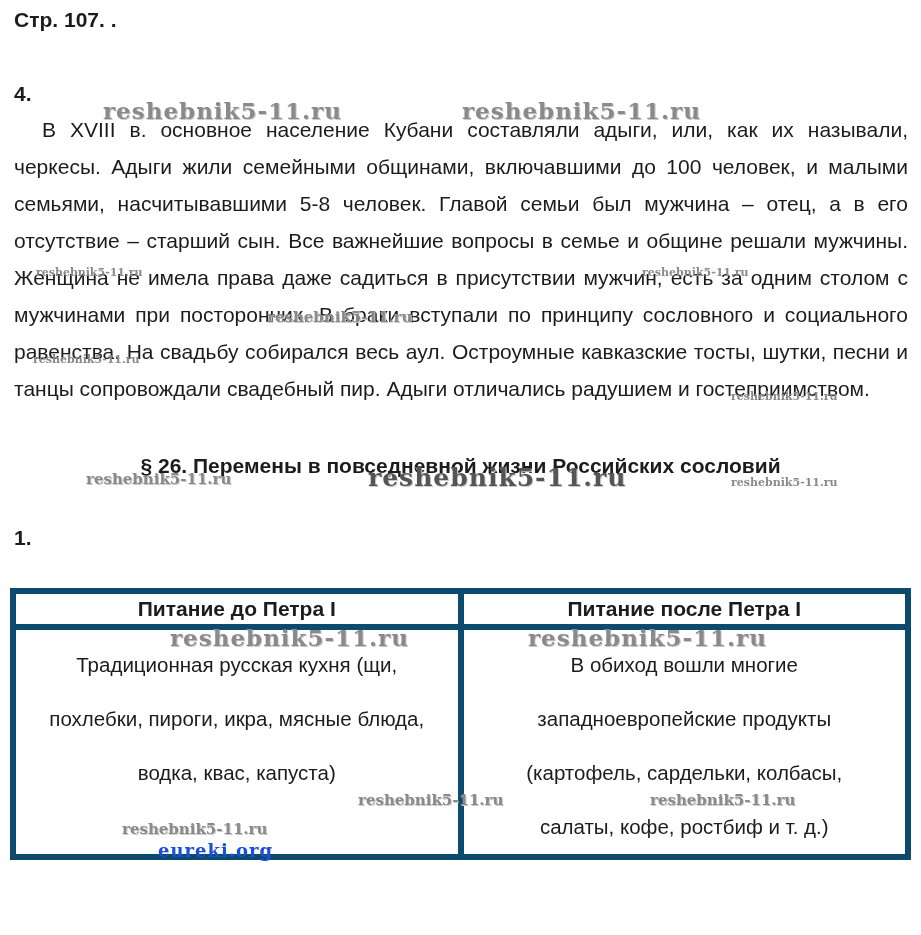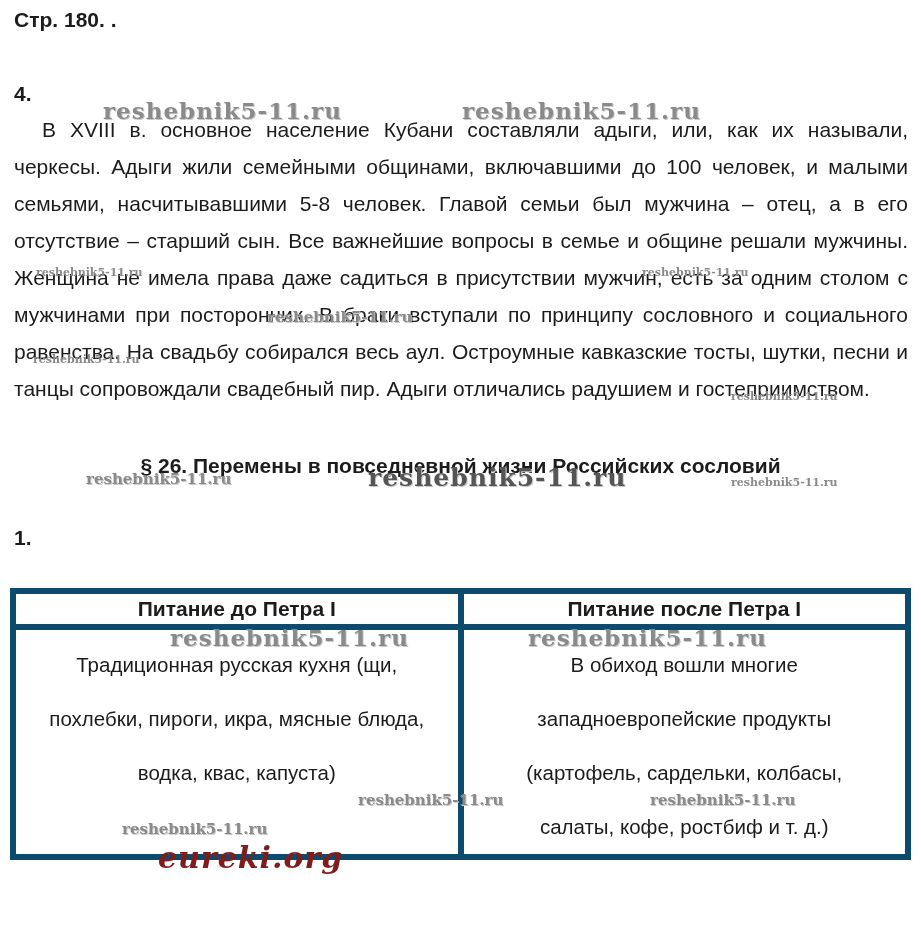--- a/index.html
+++ b/index.html
@@ -74,27 +74,27 @@
     font-family: "DejaVu Serif", serif;
     font-weight: bold;
     color: #8a8a8a;
     text-shadow: 1px 1px 0 #c9c9c9;
     white-space: nowrap;
   }
   .wm-lg { font-size: 23px; letter-spacing: 1px; }
   .wm-md { font-size: 15px; }
   .wm-sm { font-size: 11px; text-shadow: none; }
   .wm-xl { font-size: 25px; color: #555555; letter-spacing: 1px; }
-  .wm-dark { font-size: 30px; color: #7f1d1d; text-shadow: none; letter-spacing: 1px; font-style: italic; }
+  .wm-dark { font-size: 18px; color: #1d4ed8; text-shadow: none; letter-spacing: 1px; }
 </style>
 </head>
 <body>
 
 <div class="content">
-  <div class="page-label">Стр. 180. .</div>
+  <div class="page-label">Стр. 107. .</div>
 
   <div class="item-label item4">4.</div>
 
   <p class="paragraph">В XVIII в. основное население Кубани составляли адыги, или, как их называли, черкесы. Адыги жили семейными общинами, включавшими до 100 человек, и малыми семьями, насчитывавшими 5-8 человек. Главой семьи был мужчина – отец, а в его отсутствие – старший сын. Все важнейшие вопросы в семье и общине решали мужчины. Женщина не имела права даже садиться в присутствии мужчин, есть за одним столом с мужчинами при посторонних. В браки вступали по принципу сословного и социального равенства. На свадьбу собирался весь аул. Остроумные кавказские тосты, шутки, песни и танцы сопровождали свадебный пир. Адыги отличались радушием и гостеприимством.</p>
 
   <div class="heading">§ 26. Перемены в повседневной жизни Российских сословий</div>
 
   <div class="item-label item1">1.</div>
 
   <table class="compare">

